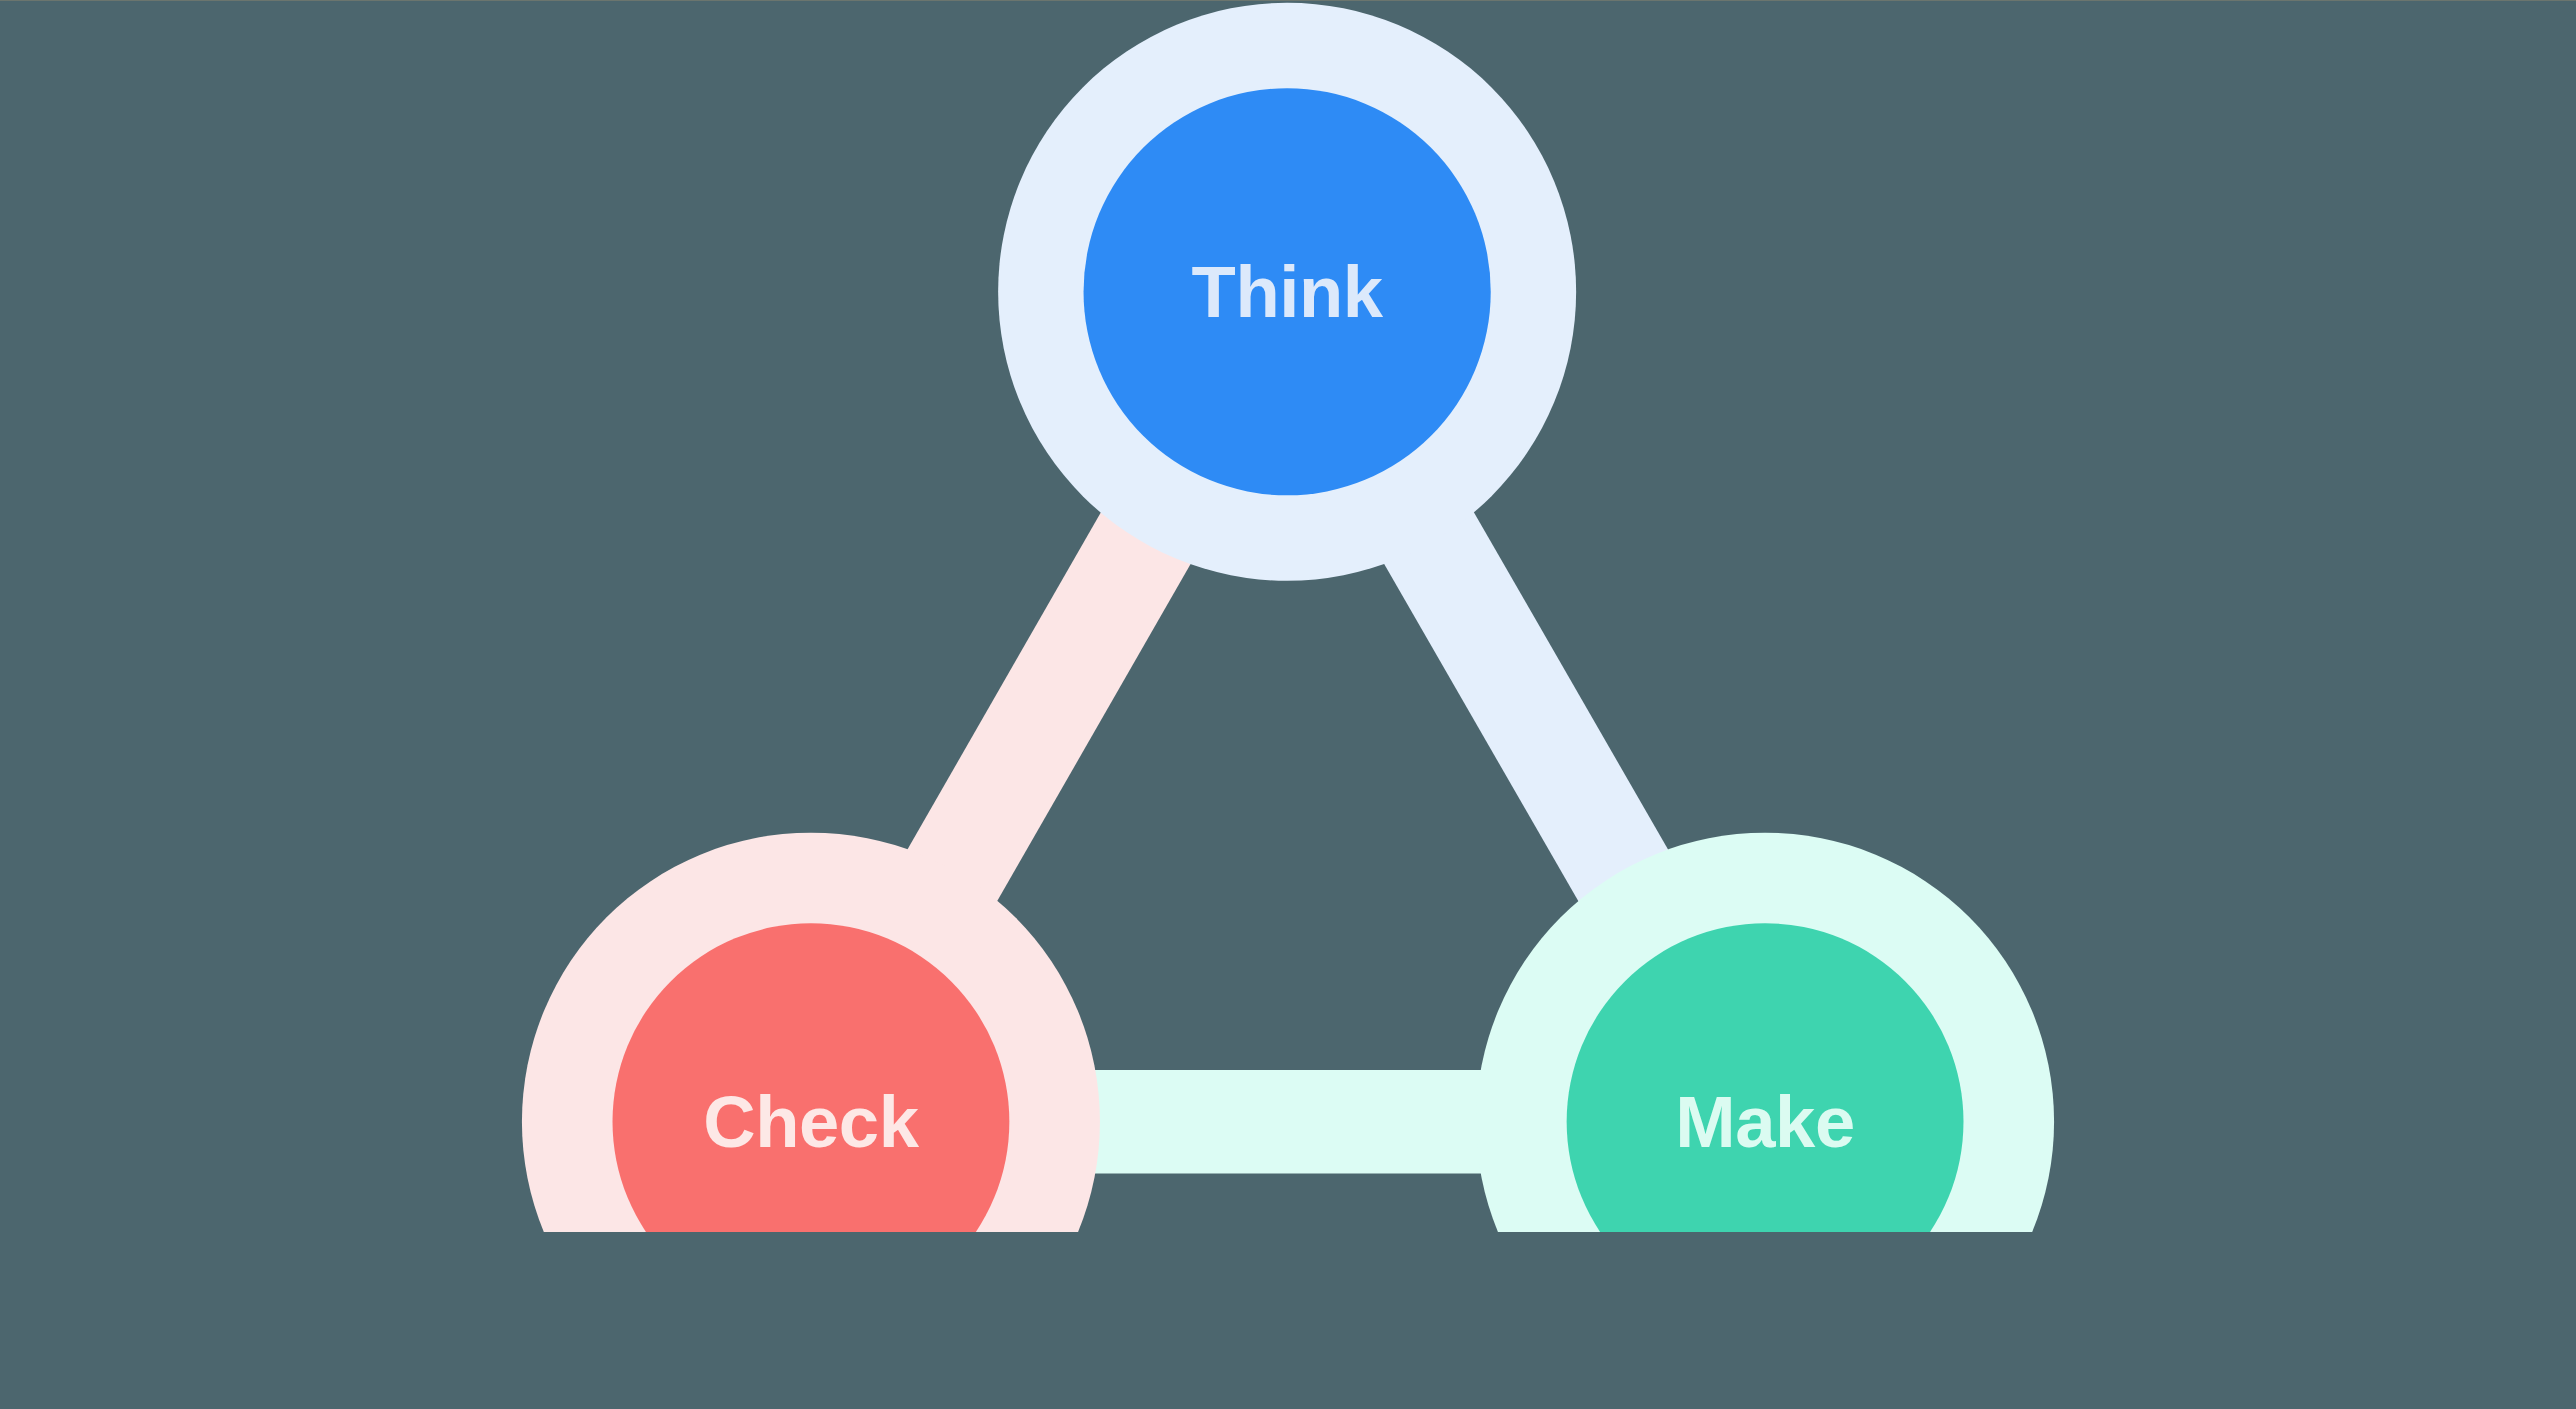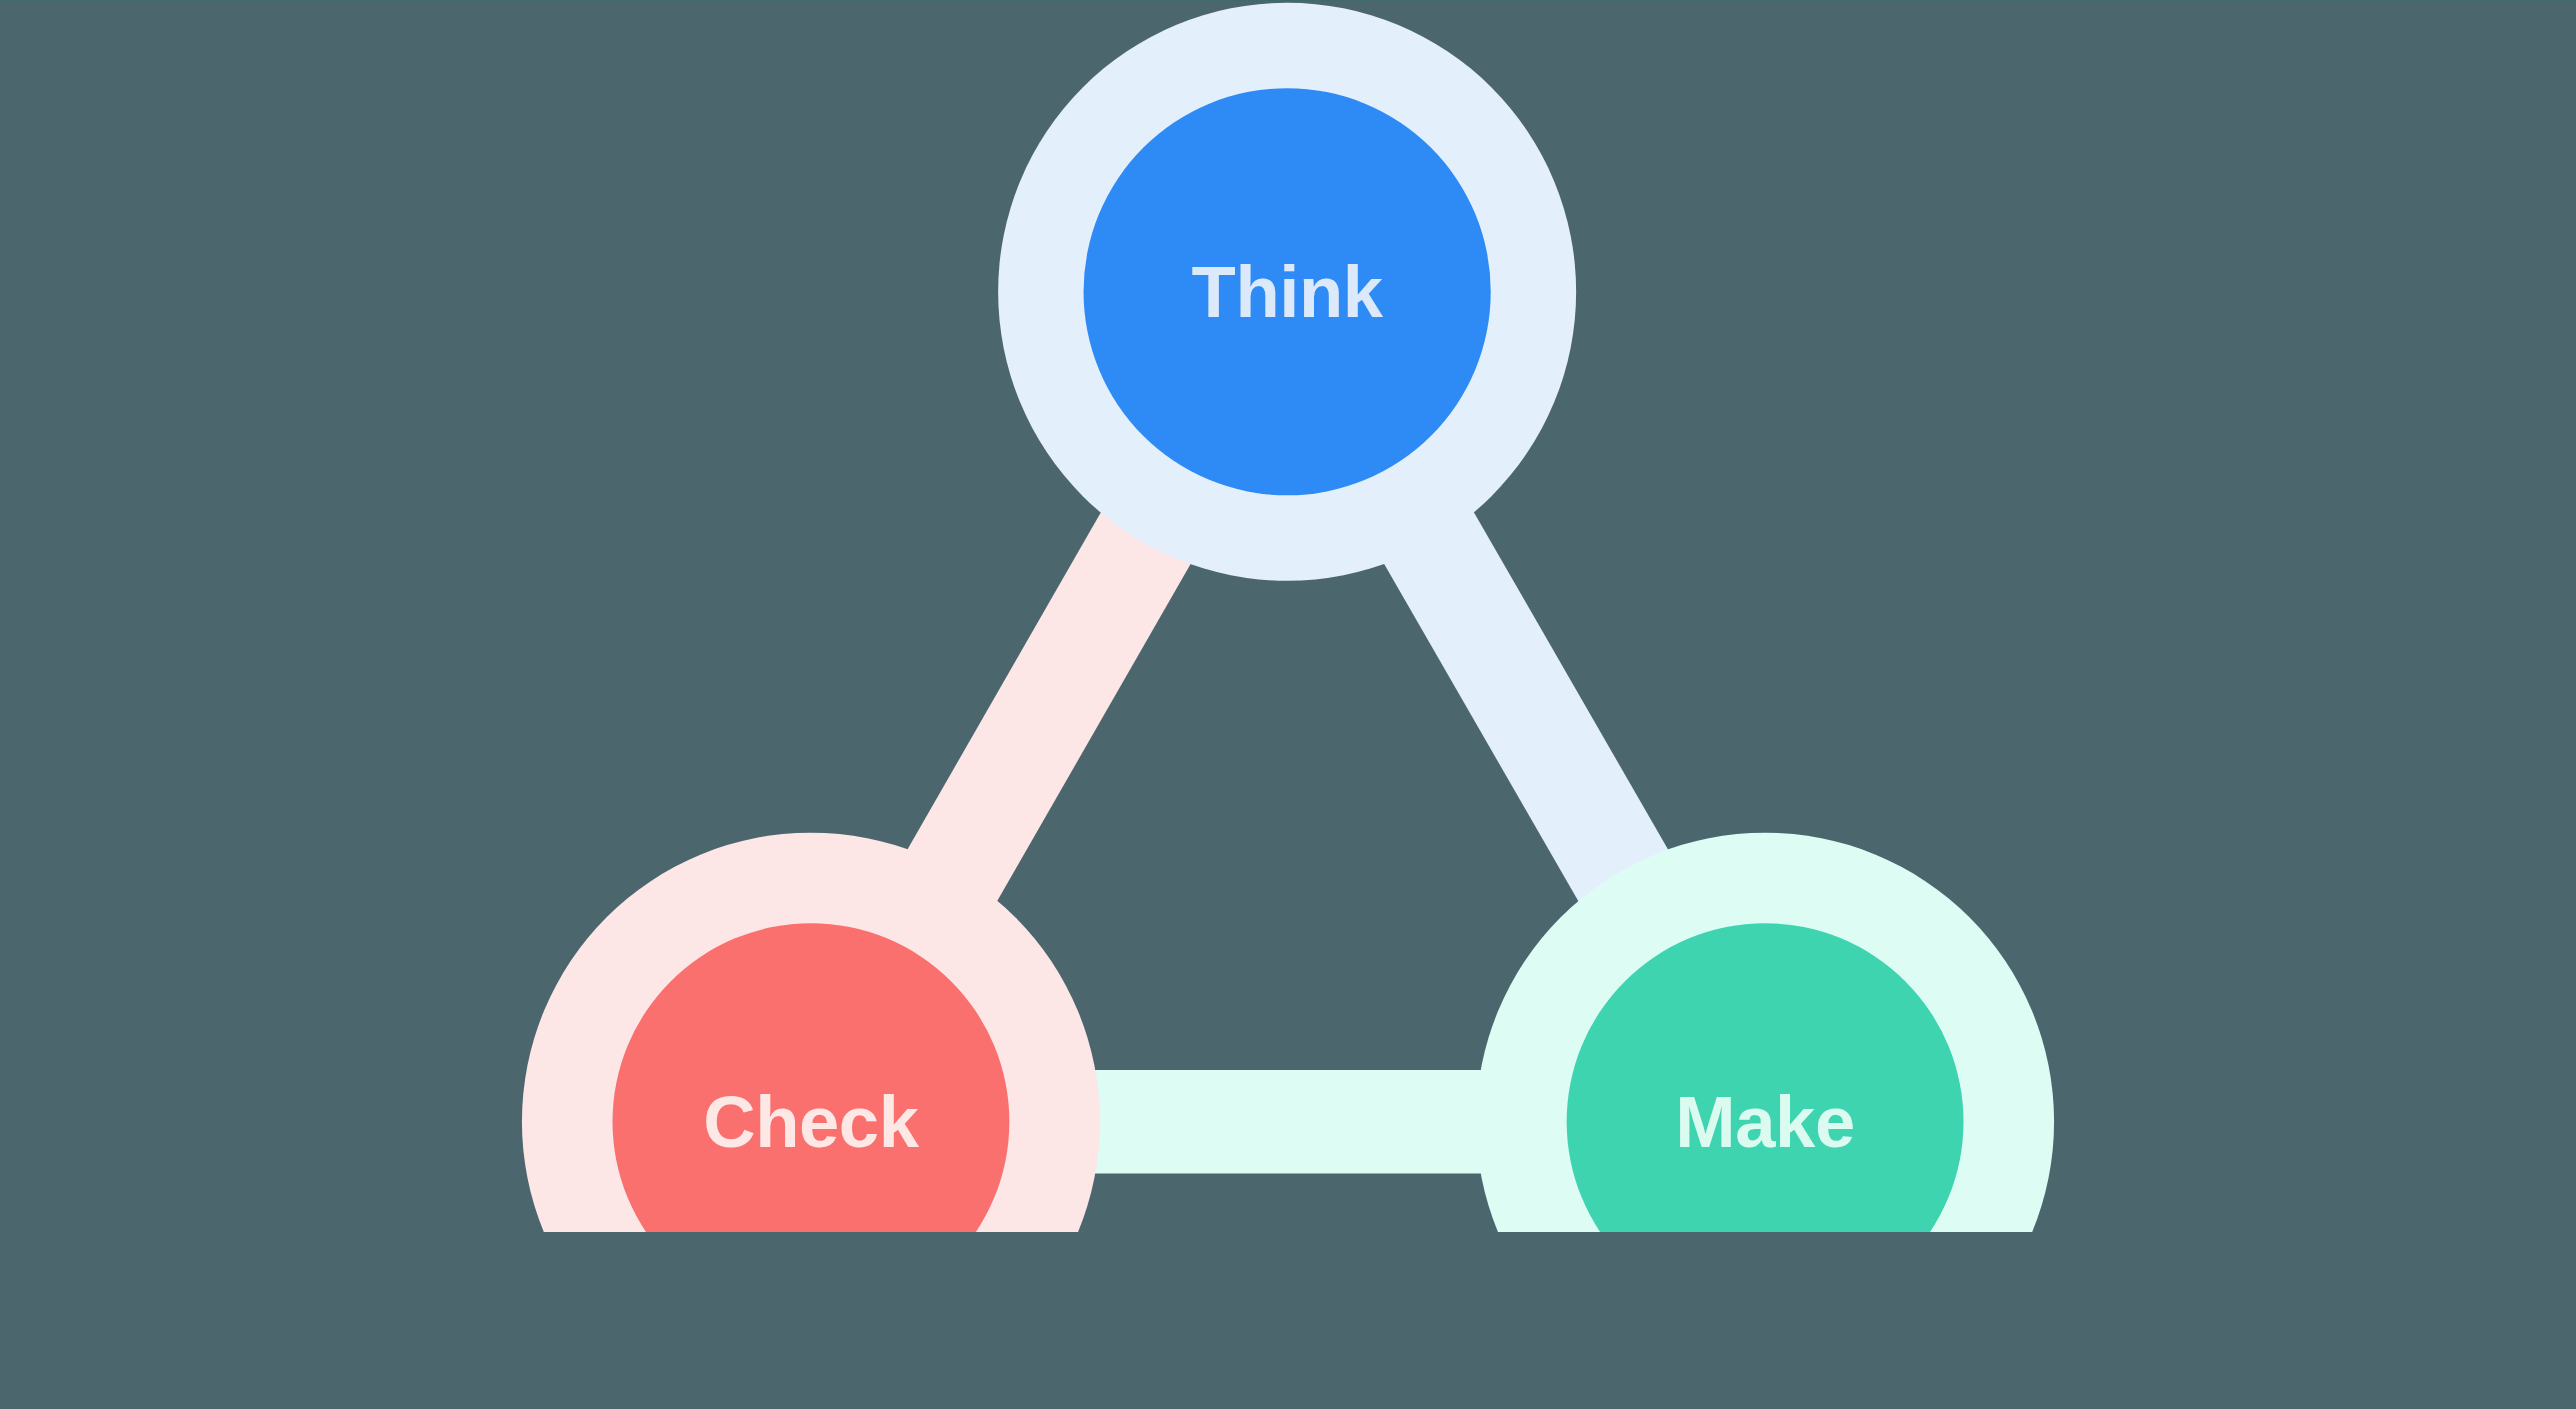--- a/index.html
+++ b/index.html
@@ -32,21 +32,21 @@
     font-size: 84px;
     letter-spacing: -0.5px;
     dominant-baseline: central;
     text-anchor: middle;
     user-select: none;
   }
 </style>
 </head>
 <body style="background: rgb(76, 102, 110);">
 
-<div id="stage" style="width: 2576px; height: 1232px; background: #0f766e;">
+<div id="stage" style="width: 2576px; height: 1232px; background: #fdba74;">
   <svg id="diagram-svg" viewBox="0 0 2986 1634" preserveAspectRatio="xMidYMid meet" xmlns="http://www.w3.org/2000/svg" style="width: 2576px; height: 1410px;">
 
     <rect id="bg-rect" x="0" y="0" width="2986" height="1634" fill="#4C666E"></rect>
 
     <g id="connectors-group">
       <line id="conn-check-to-think" stroke-linecap="butt" x1="940" y1="1300" x2="1492" y2="338" stroke="#FCE6E6" stroke-width="120"></line>
       <line id="conn-think-to-make" stroke-linecap="butt" x1="1492" y1="338" x2="2046" y2="1300" stroke="#E4EFFC" stroke-width="120"></line>
       <line id="conn-make-to-check" stroke-linecap="butt" x1="2046" y1="1300" x2="940" y2="1300" stroke="#DCFCF4" stroke-width="120"></line>
     </g>
 

